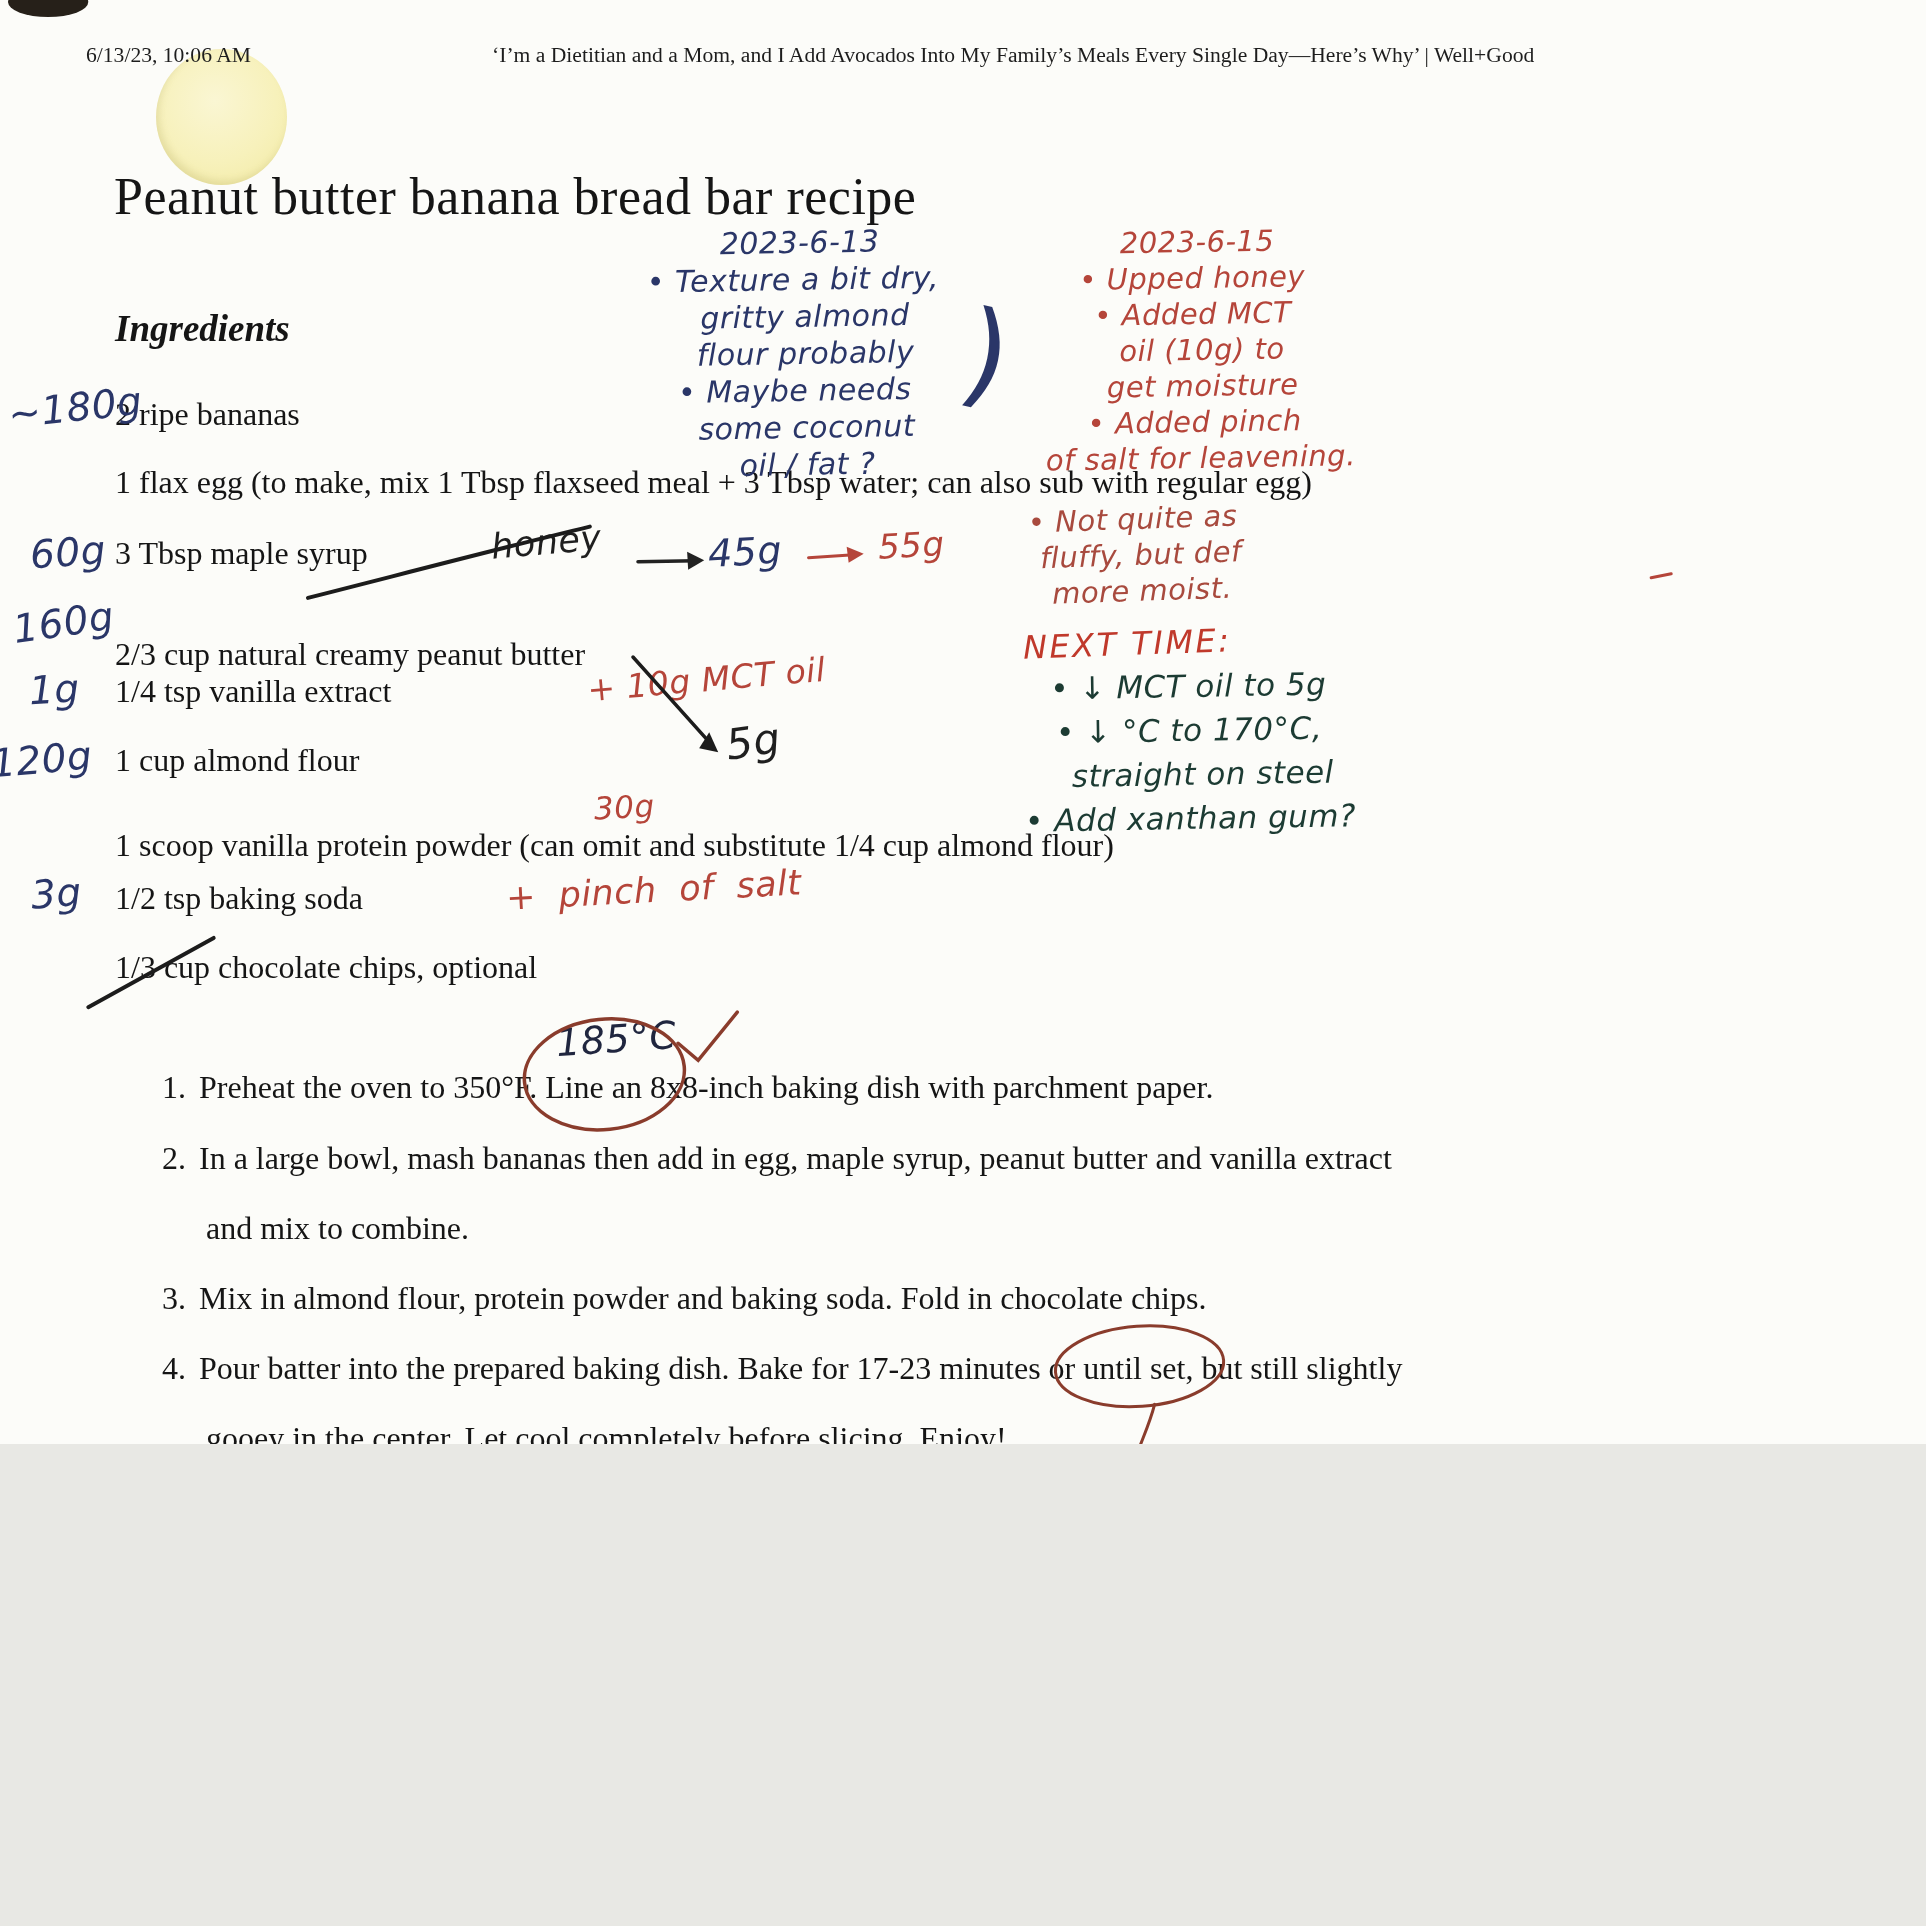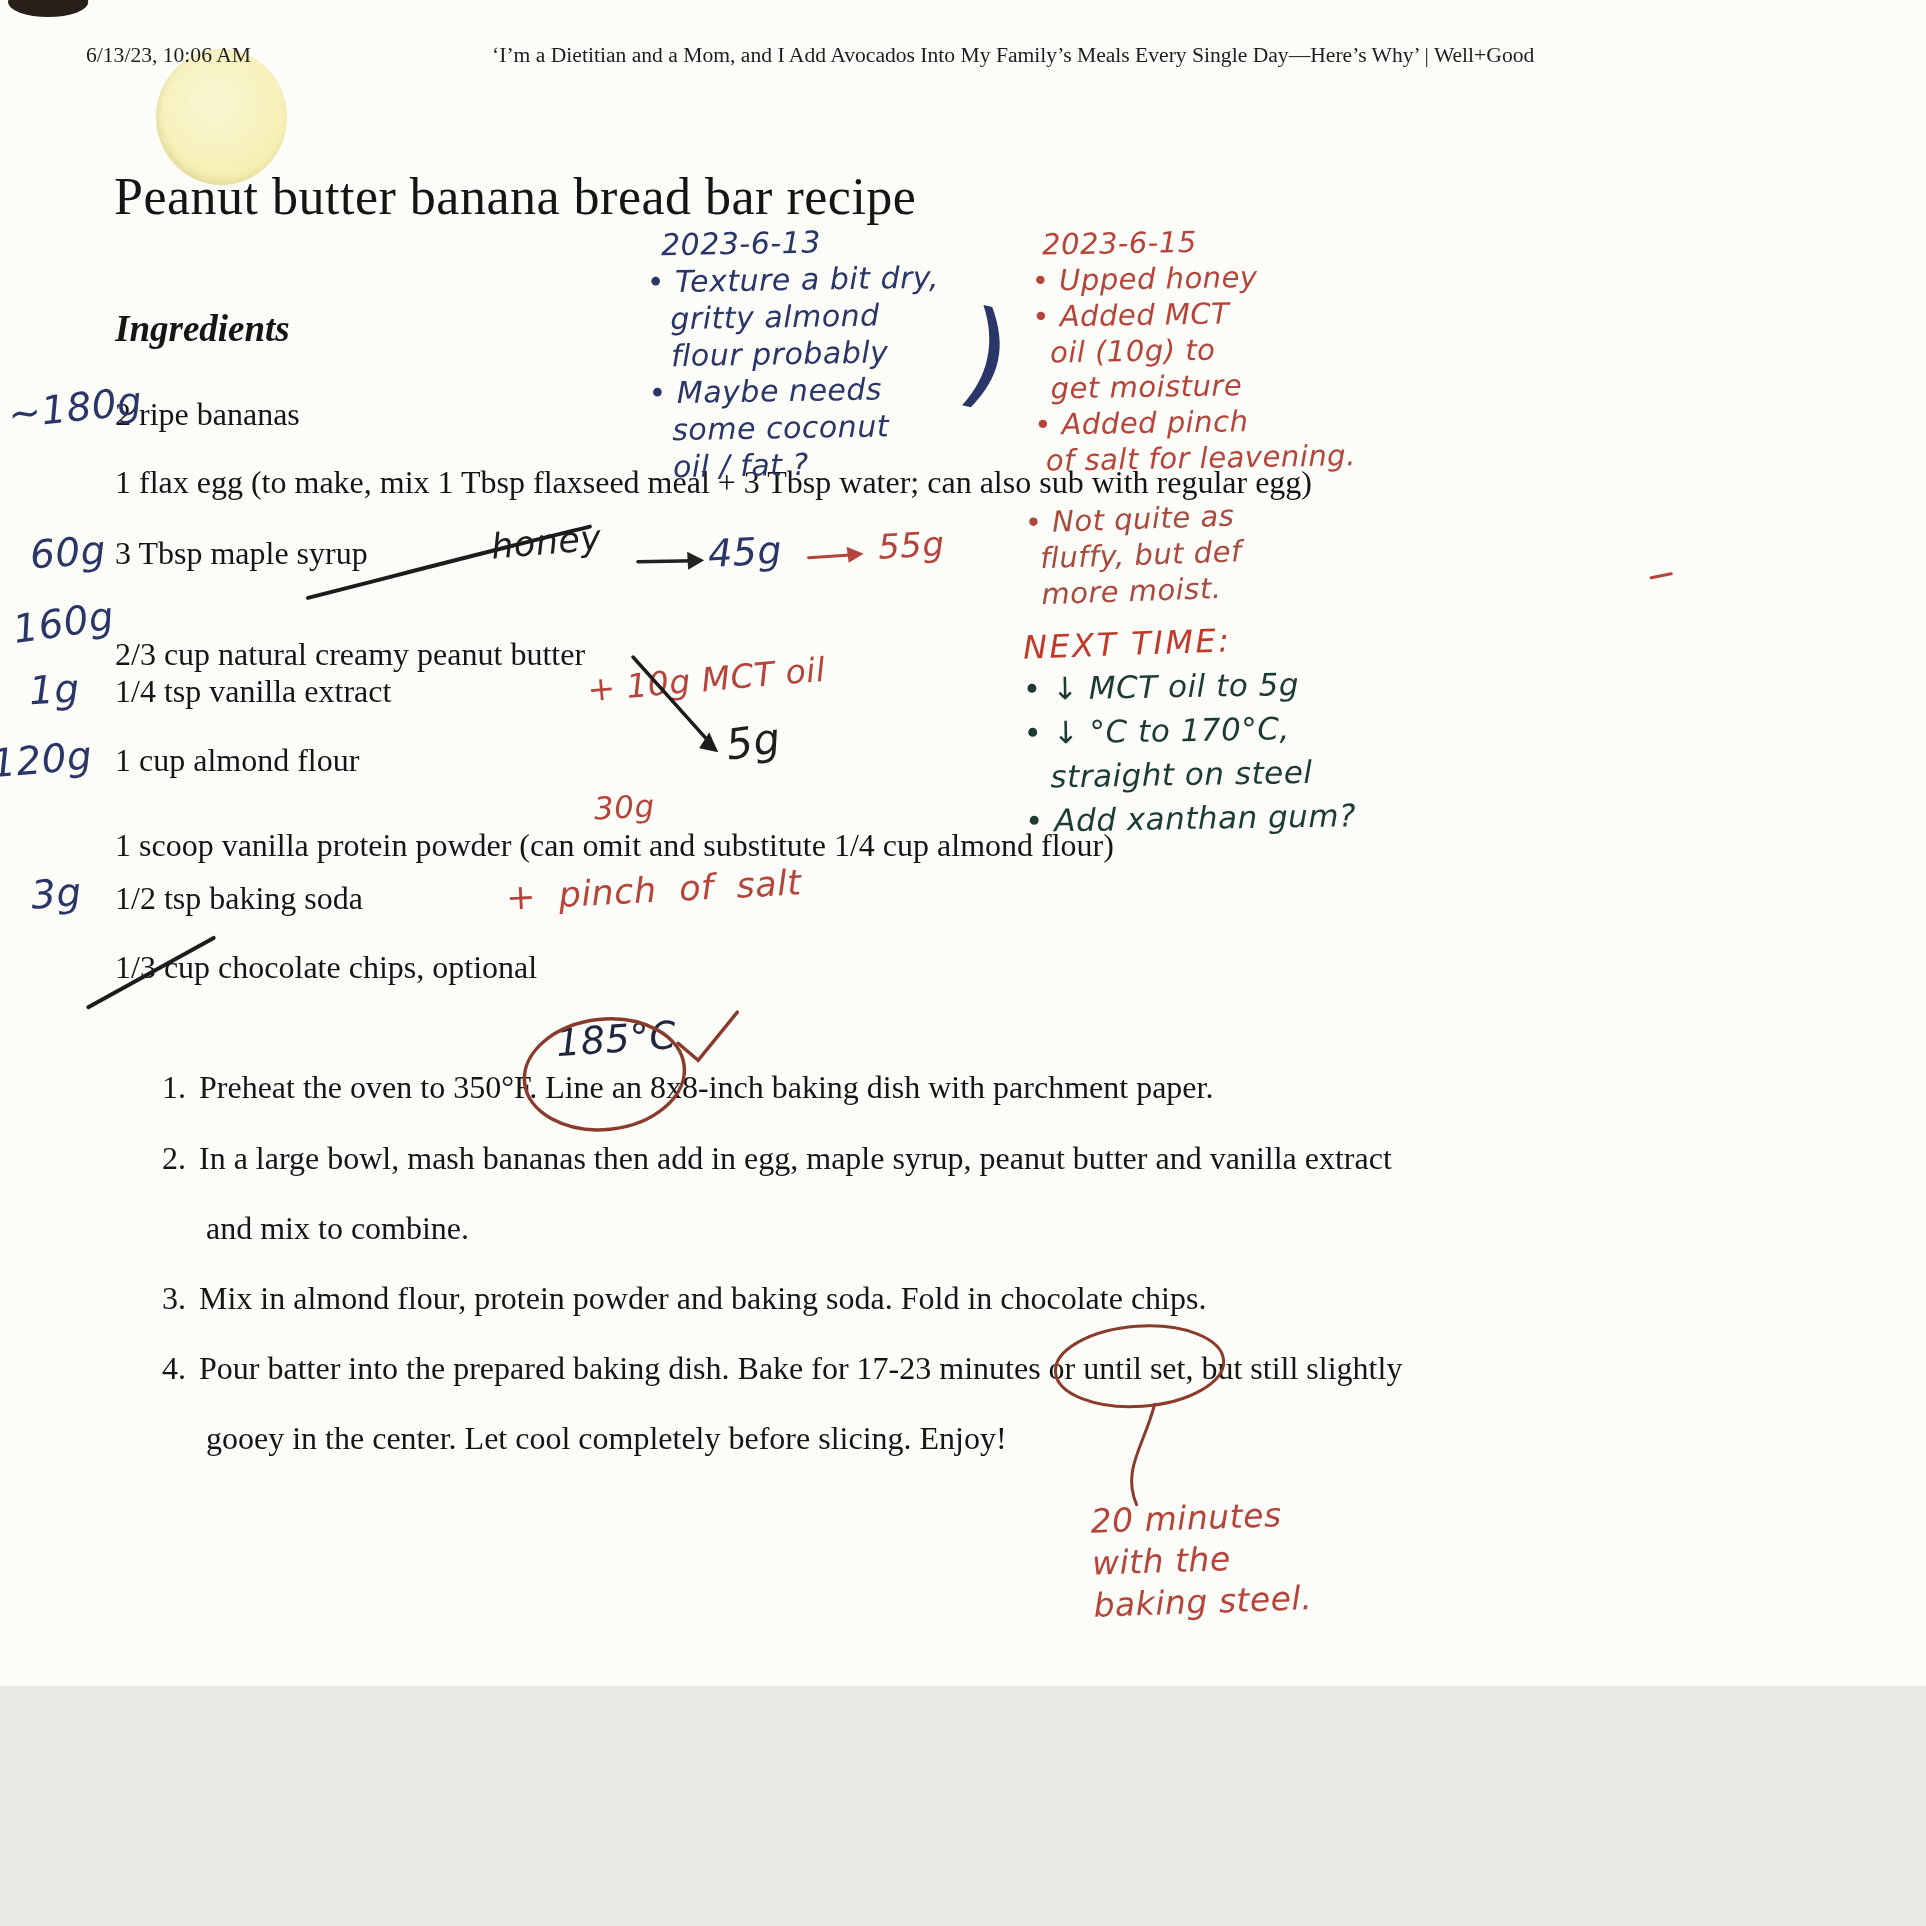--- a/index.html
+++ b/index.html
@@ -1,17 +1,17 @@
 <!DOCTYPE html>
 <html style="font-size:8px"><head>
 <meta charset="utf-8">
 <style>
   html,body{margin:0;padding:0;background:#e8e8e4;}
-  .page{position:relative;width:1926px;height:1686px;background:#fcfcf9;overflow:hidden;
-        font-family:"Liberation Serif",serif;color:#161616;}
+  .page{position:relative;width:1926px;height:1444px;background:#fcfcf9;overflow:hidden;
+        font-family:"Liberation Serif",serif;color:#161616;text-align:center;}
   .abs{position:absolute;white-space:nowrap;}
   .printed{font-family:"Liberation Serif",serif;color:#151515;}
   .hdr{font-size:21.6px;color:#1d1d1d;}
   .doc-title{font-size:52px;letter-spacing:0.5px;}
   .sect{font-size:37px;font-style:italic;font-weight:600;margin-top:28px;}
   .body-line{font-size:32px;}
   .step-num{display:inline-block;margin-right:13px;}
   .hw{font-family:"DejaVu Sans",sans-serif;font-style:italic;letter-spacing:0.5px;}
   .ink-blue{color:#2a3668;}
   .ink-red{color:#b5453a;}

